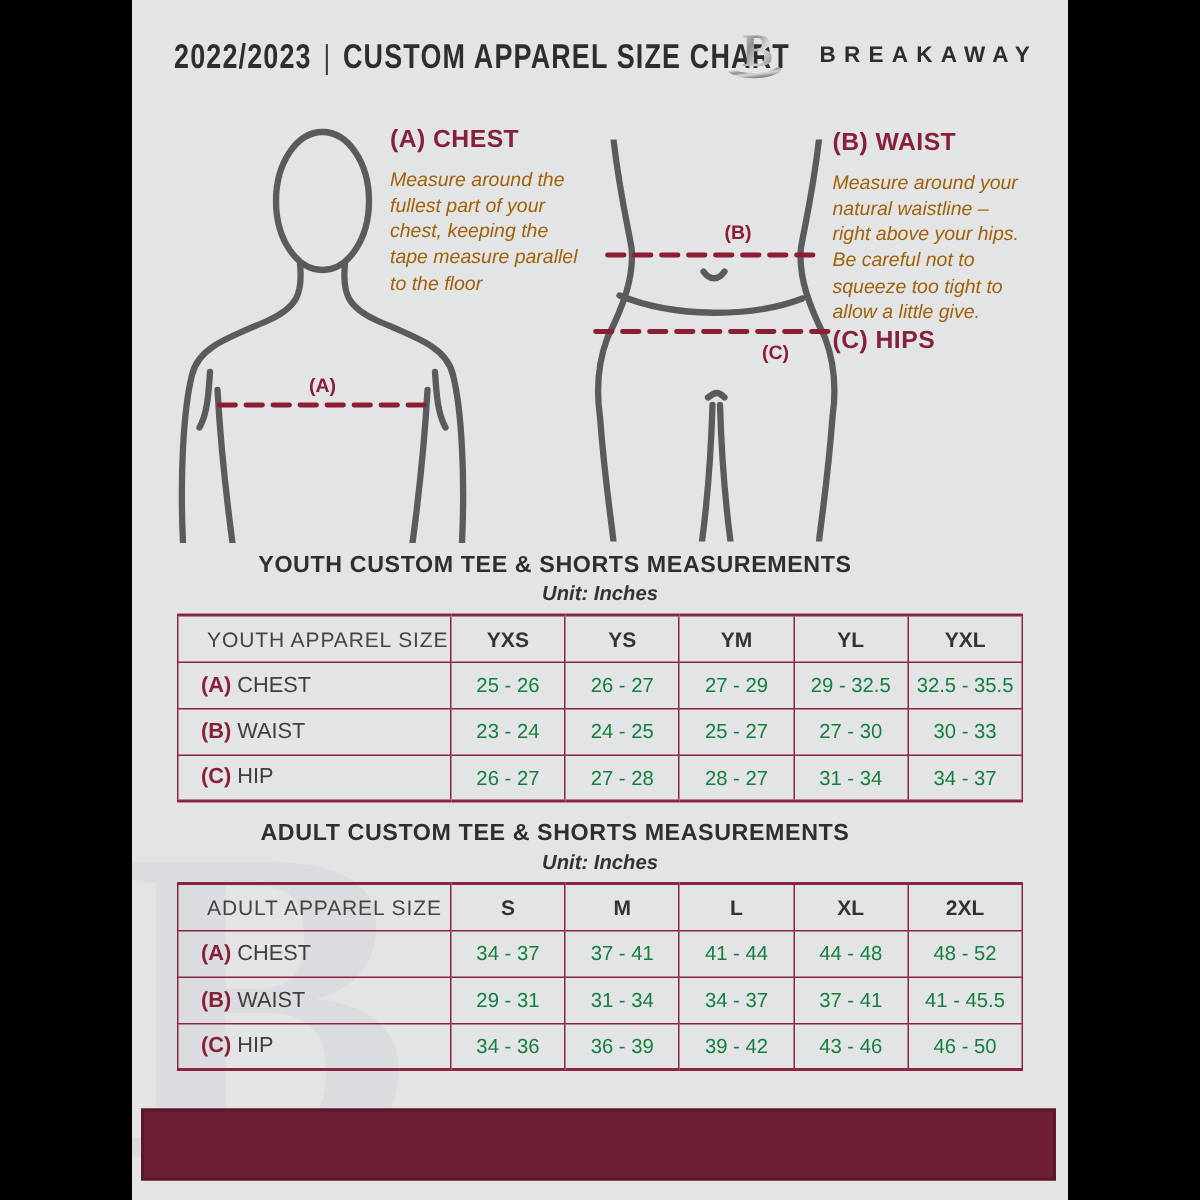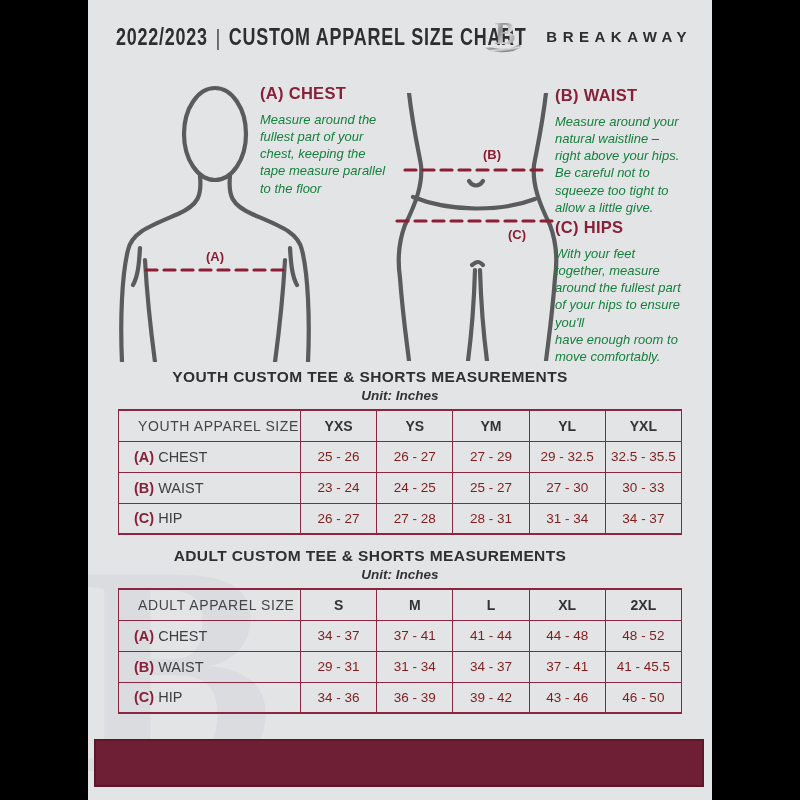--- a/index.html
+++ b/index.html
@@ -28,40 +28,40 @@
   .fig-torso { left:28px; top:84px; }
   .fig-lower { left:307px; top:93px; }
   .fig path, .fig ellipse { fill:none; stroke:#595b5d; stroke-width:4.2; stroke-linecap:round; }
   .fig .dash { stroke:#8c1d33; stroke-width:3.2; stroke-dasharray:11 7; }
   .fig text { fill:#8c1d33; font-weight:bold; font-size:13px; font-family:"Liberation Sans",sans-serif; stroke:none; }
 
   
   .instr { position:absolute; z-index:1; }
   .instr h3 { font-size:16.5px; font-weight:bold; color:#872139; letter-spacing:0.3px; }
   .instr p { margin-top:8px; font-size:13px; font-style:italic; line-height:1.32;
-             color:#15803d; white-space:pre-line; font-weight:500; }
+             color:#a16207; white-space:pre-line; font-weight:500; }
   .instr-a { left:172px; top:84px; width:185px; }
   .instr-b { left:467px; top:86px; width:155px; }
   .instr-c { left:467px; top:218px; width:158px; }
 
   
   .sec-title { position:absolute; left:0; width:564px; text-align:center; z-index:1;
                font-size:15.5px; font-weight:bold; color:#2f2f31; letter-spacing:0.4px; }
   .sec-unit  { position:absolute; left:0; width:624px; text-align:center; z-index:1;
                font-size:13.5px; font-style:italic; font-weight:bold; color:#333336; }
   .t1-title { top:368px; } .t1-unit { top:388px; }
   .t2-title { top:547px; } .t2-unit { top:567px; }
 
   
   table.size-table { position:absolute; left:30px; width:564px; border-collapse:collapse;
                      table-layout:fixed; z-index:1; }
   .tbl-youth { top:409px; } .tbl-adult { top:588px; }
   .size-table col.c0 { width:182px; }
   .size-table th, .size-table td { border:1.7px solid #8a2640; height:31px;
-                     text-align:center; vertical-align:middle; color:#7f1d1d; }
+                     text-align:center; vertical-align:middle; color:#15803d; }
   .size-table tr:first-child th { border-top-width:2.6px; }
   .size-table tr:last-child td { border-bottom-width:2.4px;margin-top:46px; }
   .size-table th { font-size:14px; font-weight:bold; color:#333335; }
   .size-table th.lbl { font-weight:normal; font-size:14px; letter-spacing:0.6px; color:#454547;
                        text-align:left; padding-left:19px; }
   .size-table td { font-size:13.5px; }
   .size-table td.lbl { text-align:left; padding-left:15px; font-size:14.5px; color:#3f3f41; }
   .size-table td.lbl .pfx { color:#872139; font-weight:bold; }
 
   
@@ -136,27 +136,20 @@
       <h3>(B) WAIST</h3>
       <p>Measure around your
 natural waistline –
 right above your hips.
 Be careful not to
 squeeze too tight to
 allow a little give.</p>
     </div>
     <div class="instr instr-c">
       <h3>(C) HIPS</h3>
-      <p>With your feet
-together, measure
-around the fullest part
-of your hips to ensure
-you'll
-have enough room to
-move comfortably.</p>
     </div>
 
     <div class="sec-title t1-title">YOUTH CUSTOM TEE &amp; SHORTS MEASUREMENTS</div>
     <div class="sec-unit t1-unit">Unit: Inches</div>
     <table class="size-table tbl-youth">
       <colgroup>
           <col class="c0">
           <col>
           <col>
           <col>
@@ -185,21 +178,21 @@
         <td>23 - 24</td>
         <td>24 - 25</td>
         <td>25 - 27</td>
         <td>27 - 30</td>
         <td>30 - 33</td>
       </tr>
       <tr>
         <td class="lbl"><span class="pfx">(C)</span> <span>HIP</span></td>
         <td>26 - 27</td>
         <td>27 - 28</td>
-        <td>28 - 31</td>
+        <td>28 - 27</td>
         <td>31 - 34</td>
         <td>34 - 37</td>
       </tr>
     </tbody>
       </table>
 
     <div class="sec-title t2-title">ADULT CUSTOM TEE &amp; SHORTS MEASUREMENTS</div>
     <div class="sec-unit t2-unit">Unit: Inches</div>
     <table class="size-table tbl-adult">
       <colgroup>

